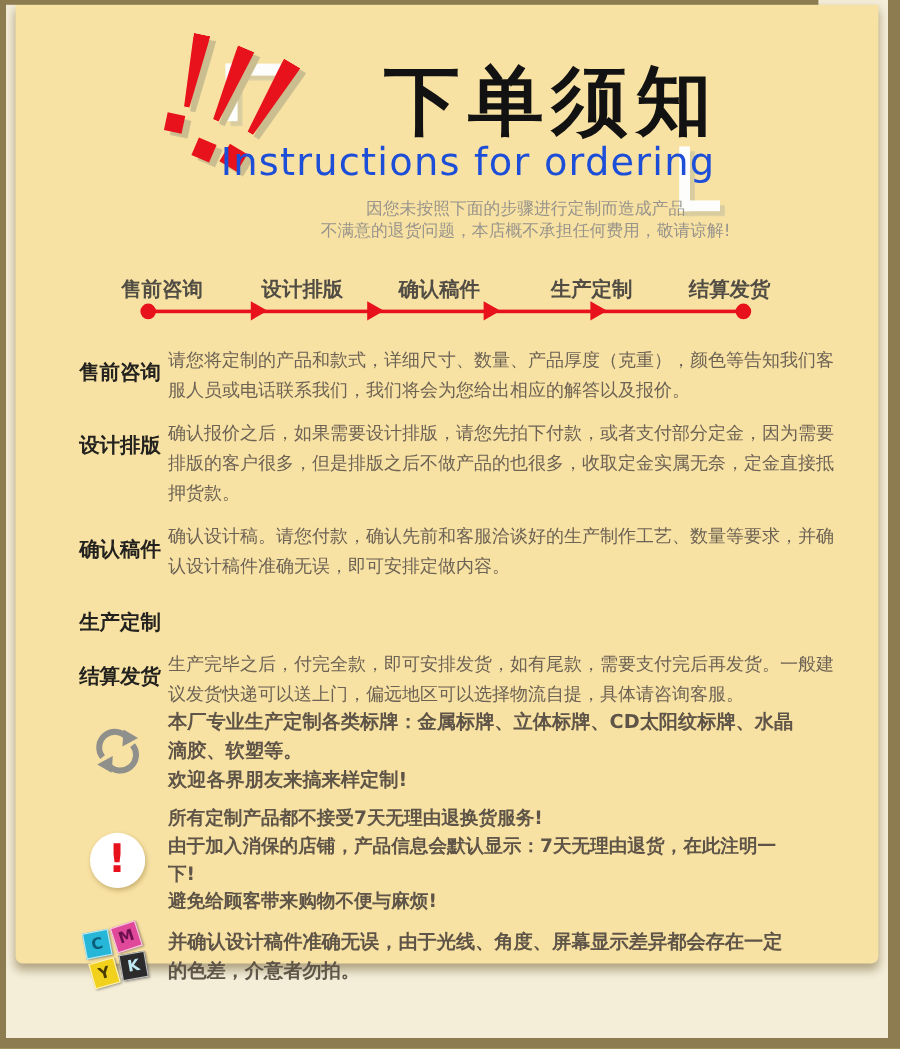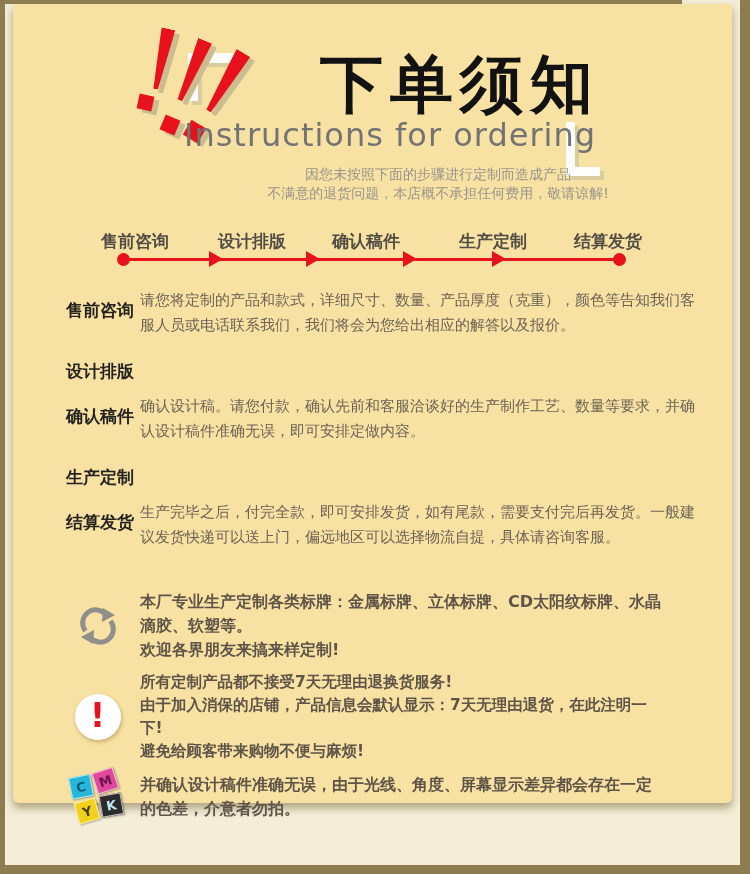--- a/index.html
+++ b/index.html
@@ -35,21 +35,21 @@
   .b1 { left:30px; top:6px;  width:14px; height:62px; transform:rotate(12deg); }
   .b2 { left:60px; top:16px; width:15px; height:65px; transform:rotate(23deg); }
   .b3 { left:93px; top:26px; width:16px; height:68px; transform:rotate(31deg); }
   .d1 { left:13px; top:73px;  width:15px; height:15px; transform:rotate(12deg); }
   .d2 { left:37px; top:95px;  width:16px; height:16px; transform:rotate(23deg); }
   .d3 { left:61px; top:101px; width:17px; height:17px; transform:rotate(31deg); }
 
   
   .title-block { position:absolute; left:167px; top:50px; width:420px; text-align:center; z-index:3; }
   .title { font-size:63px; font-weight:bold; color:#121212; letter-spacing:7px; line-height:62px; white-space:nowrap;text-align:right; }
-  .subtitle { font-size:32px; color:#737373; letter-spacing:1px; line-height:38px; white-space:nowrap; }
+  .subtitle { font-size:32px; color:#1d4ed8; letter-spacing:1px; line-height:38px; white-space:nowrap; }
   .intro { position:absolute; left:95px; top:161px; width:660px; text-align:center;
            font-size:14px; color:#98948c; line-height:19px; z-index:3; }
 
   
   .timeline { position:absolute; left:0; top:226px; width:719px; height:48px; }
   .tl-label { position:absolute; top:0; transform:translateX(-50%); font-size:17px; font-weight:bold;
               color:#514d44; white-space:nowrap; }
   .tl-line { position:absolute; left:110px; top:28px; width:497px; height:3px; background:#e8121c; }
   .tl-dot { position:absolute; top:23px; width:13px; height:13px; border-radius:50%; background:#e8121c; }
   .tl-arrow { position:absolute; top:21px; width:0; height:0;
@@ -133,20 +133,21 @@
     <div class="tl-dot" style="left:600px"></div>
   </div>
 
   <div class="sections">
     <div class="sec">
       <div class="sec-label">售前咨询</div>
       <div class="sec-text">请您将定制的产品和款式，详细尺寸、数量、产品厚度（克重），颜色等告知我们客服人员或电话联系我们，我们将会为您给出相应的解答以及报价。</div>
     </div>
     <div class="sec">
       <div class="sec-label">设计排版</div>
+      <div class="sec-text">确认报价之后，如果需要设计排版，请您先拍下付款，或者支付部分定金，因为需要排版的客户很多，但是排版之后不做产品的也很多，收取定金实属无奈，定金直接抵押货款。</div>
     </div>
     <div class="sec">
       <div class="sec-label">确认稿件</div>
       <div class="sec-text">确认设计稿。请您付款，确认先前和客服洽谈好的生产制作工艺、数量等要求，并确认设计稿件准确无误，即可安排定做内容。</div>
     </div>
     <div class="sec">
       <div class="sec-label">生产定制</div>
     </div>
     <div class="sec">
       <div class="sec-label">结算发货</div>

